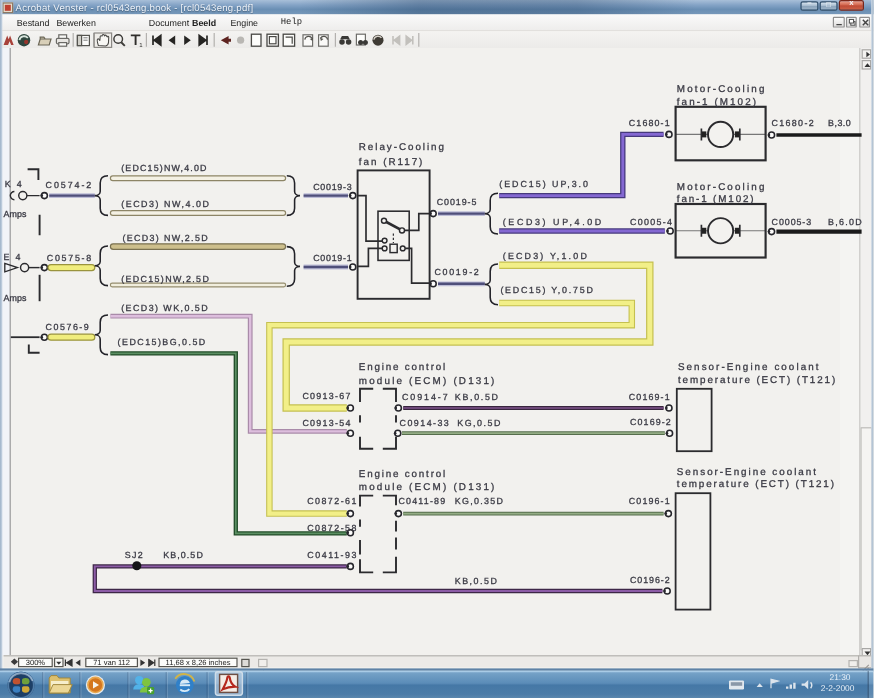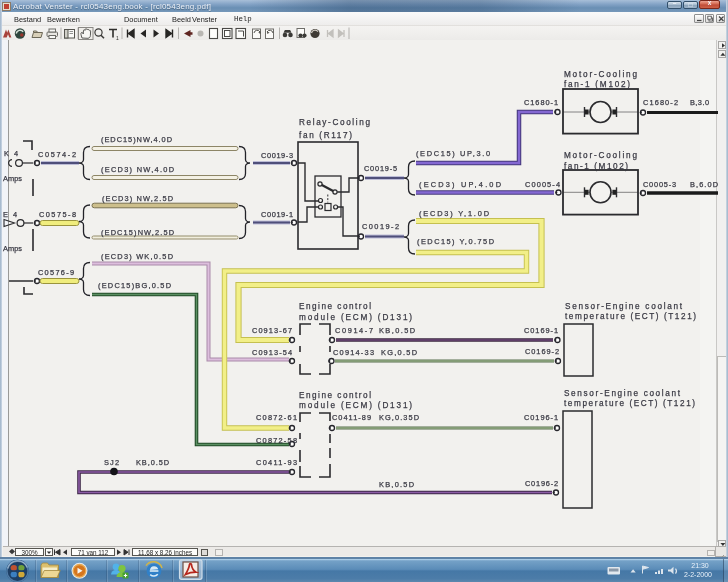--- a/index.html
+++ b/index.html
@@ -66,22 +66,22 @@
     <span style="font-size:6.5px;top:-1px;">□</span>
   </div>
 <div class="abs" id="btnclose">
     <span style="top:-2.5px;">x</span>
   </div>
 
 <div class="abs" id="menubar">
   <span class="mi" style="left:14px;">Bestand</span>
   <span class="mi" style="left:47px;">Bewerken</span>
   <span class="mi" style="left:124px;">Document</span>
-  <span class="mi" style="left:172px;">Beeld</span>
-  <span class="mi" style="left:192px;">Venster</span>
+  <span class="mi" style="left:160px;font-weight:bold;">Beeld</span>
+  <span class="mi" style="left:192px;">Engine</span>
   <span class="mi" style="left:234px;font-family:Liberation Mono, monospace;">Help</span>
 </div>
 <div class="mdibtn" style="left:694px;">
     <svg width="9" height="8">
       <line x1="2" y1="5.5" x2="6.5" y2="5.5" stroke="#444" stroke-width="1.2"></line>
     </svg>
   </div>
 <div class="mdibtn" style="left:704.5px;">
     <svg width="9" height="8">
       <rect x="3" y="3" width="3.5" height="3" fill="#fff" stroke="#555" stroke-width="0.9"></rect>

